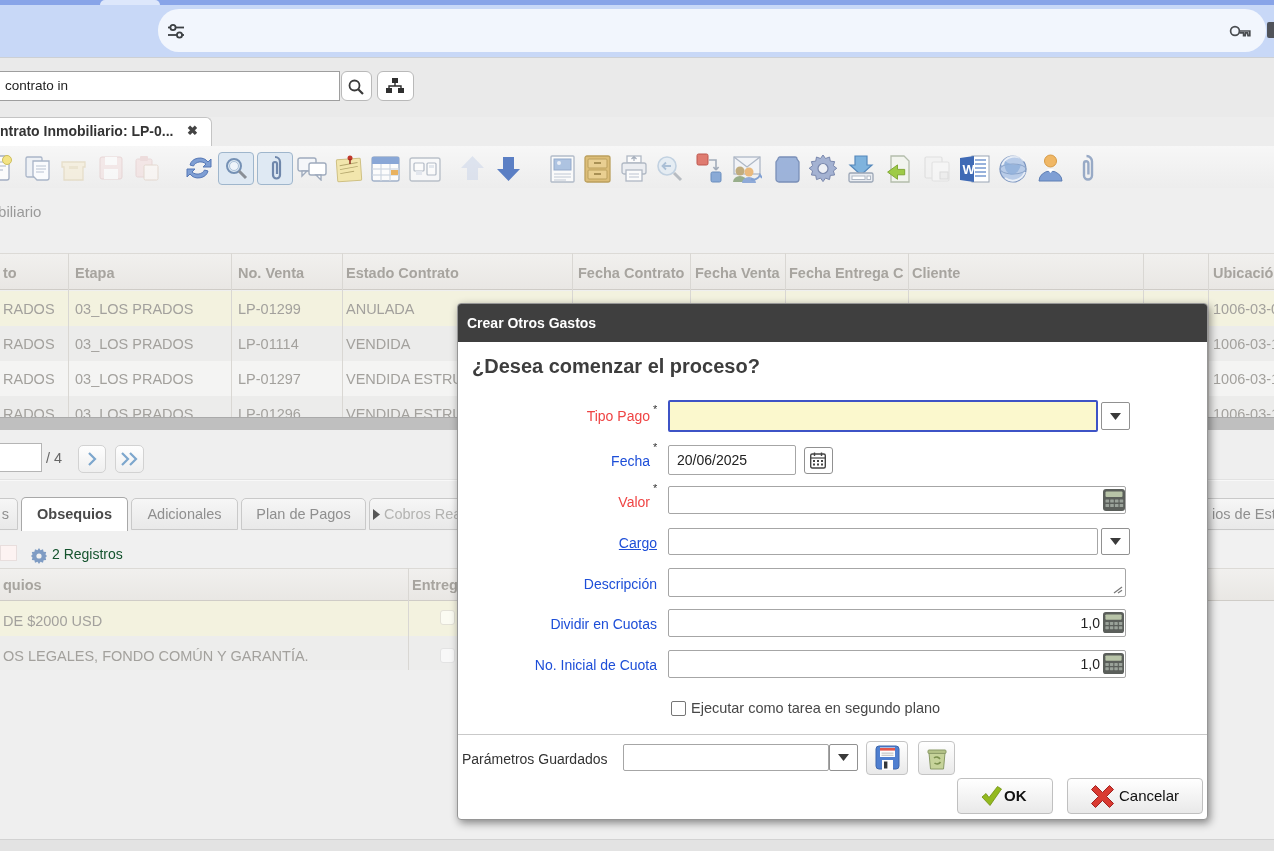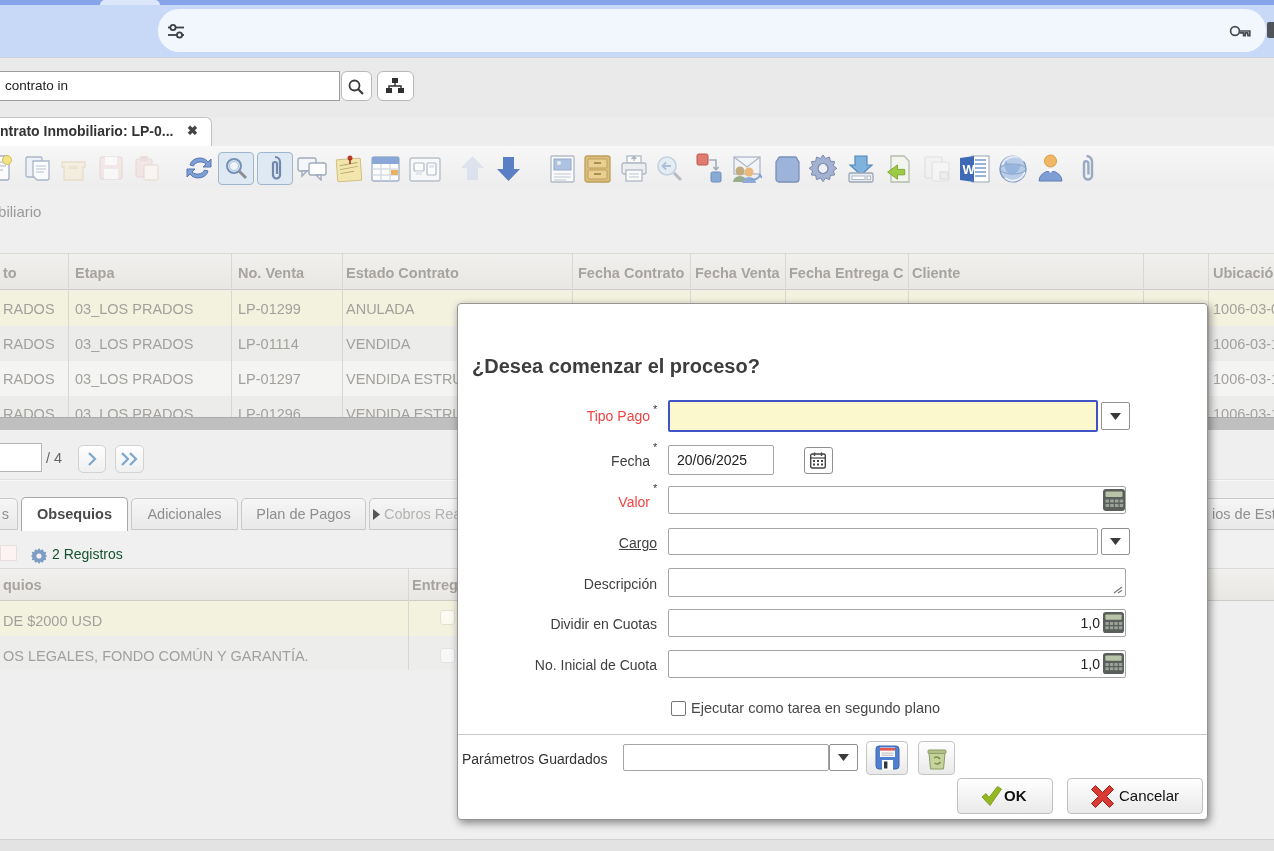--- a/index.html
+++ b/index.html
@@ -51,21 +51,21 @@
 #g2head { left:0; top:568px; width:1208px; height:33px; }
 #g2r1 { left:0; top:601px; width:1208px; height:35px; background:#f3f2df; }
 #g2r2 { left:0; top:636px; width:1208px; height:34px; background:#ededec; }
 .cb2 { width:15px; height:15px; border-radius:3px; }
 
 #botband { left:0; top:839px; width:1274px; height:12px; background:#e3e3e3; border-top:1px solid #d2d2d2; }
 
 #dlg { left:457px; top:303px; width:751px; height:517px; background:#fff; border:1px solid #969696; border-radius:4px; box-shadow:2px 3px 9px rgba(0,0,0,0.45); z-index:20; }
 #dlgtitle { left:0; top:0; width:749px; height:38px; background:#3f3f3f; border-radius:3px 3px 0 0; color:#fff; font-weight:bold; font-size:14px; line-height:38px; padding-left:9px; }
 #dlgq { left:14px; top:51px; font-size:20px; font-weight:bold; color:#3d3d3d; }
-.dl { position:absolute; width:183px; text-align:right; font-size:14px; color:#404040; }
+.dl { position:absolute; width:183px; text-align:right; font-size:14px; color:#1d4ed8; }
 .dlr { color:#ef4444; }
 .din { position:absolute; background:#fff; border:1px solid #a6a6a6; border-radius:2px; font-size:14px; color:#222; }
 .ddbtn { position:absolute; width:29px; background:#fff; border:1px solid #919191; border-radius:2px; }
 .ast { position:absolute; font-size:11px; color:#333; }
 #oksec { position:absolute; left:0; top:430px; width:749px; height:1px; background:#c9c9c9; }
 .bigbtn { position:absolute; top:474px; height:36px; background:linear-gradient(#ffffff,#e9e9e9); border:1px solid #c0c0c0; border-radius:4px; font-size:15px; font-weight:bold; color:#111; }
 </style>
 </head>
 <body>
 <div id="stage">
@@ -376,33 +376,34 @@
   <div class="abs grtext" style="left:3px;top:648px">OS LEGALES, FONDO COMÚN Y GARANTÍA.</div>
   <div class="abs cb2" style="left:440px;top:610px;background:#fbfbf2;border:1px solid #e3e1d7"></div>
   <div class="abs cb2" style="left:440px;top:648px;background:#f8f8f8;border:1px solid #e3e3e3"></div>
 
   <div class="abs" style="left:1208px;top:531px;width:66px;height:37px;background:#f1f1f1"></div>
   <div class="abs gh" style="left:1208px;top:568px;width:66px;height:33px"></div>
 
   <div class="abs" id="botband"></div>
 
   <div class="abs" id="dlg">
+    <div class="abs" id="dlgtitle">Crear Otros Gastos</div>
     <div class="abs" id="dlgq">¿Desea comenzar el proceso?</div>
 
     <div class="dl dlr" style="left:9px;top:104px">Tipo Pago</div>
     <div class="ast" style="left:195px;top:99px">*</div>
     <div class="din" style="left:210px;top:96px;width:430px;height:32px;background:#fbf8cd;border:2px solid #3d53c6"></div>
     <div class="ddbtn" style="left:643px;top:98px;height:28px"></div>
     <svg class="abs" style="left:652px;top:109px" width="11" height="7" viewBox="0 0 11 7">
         <path d="M0 0 L11 0 L5.5 7z" fill="#3a3a3a"></path>
       </svg>
 
     <div class="dl" style="left:9px;top:149px">Fecha</div>
     <div class="ast" style="left:195px;top:137px">*</div>
-    <div class="din" style="left:210px;top:141px;width:106px;height:30px;line-height:28px;padding-left:8px">20/06/2025</div>
+    <div class="din" style="left:210px;top:141px;width:128px;height:30px;line-height:28px;padding-left:8px">20/06/2025</div>
     <div class="ddbtn" style="left:346px;top:143px;height:27px;border-radius:3px"></div>
     <svg class="abs" style="left:352px;top:148px" width="16" height="17" viewBox="0 0 16 17">
         <rect x="0.7" y="2" width="14.6" height="14" rx="1.5" fill="none" stroke="#444" stroke-width="1.4"></rect>
         <line x1="4.5" y1="0.5" x2="4.5" y2="4" stroke="#444" stroke-width="1.4"></line>
         <line x1="11.5" y1="0.5" x2="11.5" y2="4" stroke="#444" stroke-width="1.4"></line>
         <line x1="1" y1="6" x2="15" y2="6" stroke="#444" stroke-width="1.2"></line>
         <g fill="#444">
           <rect x="3" y="8" width="2" height="2"></rect>
           <rect x="7" y="8" width="2" height="2"></rect>
           <rect x="11" y="8" width="2" height="2"></rect>

